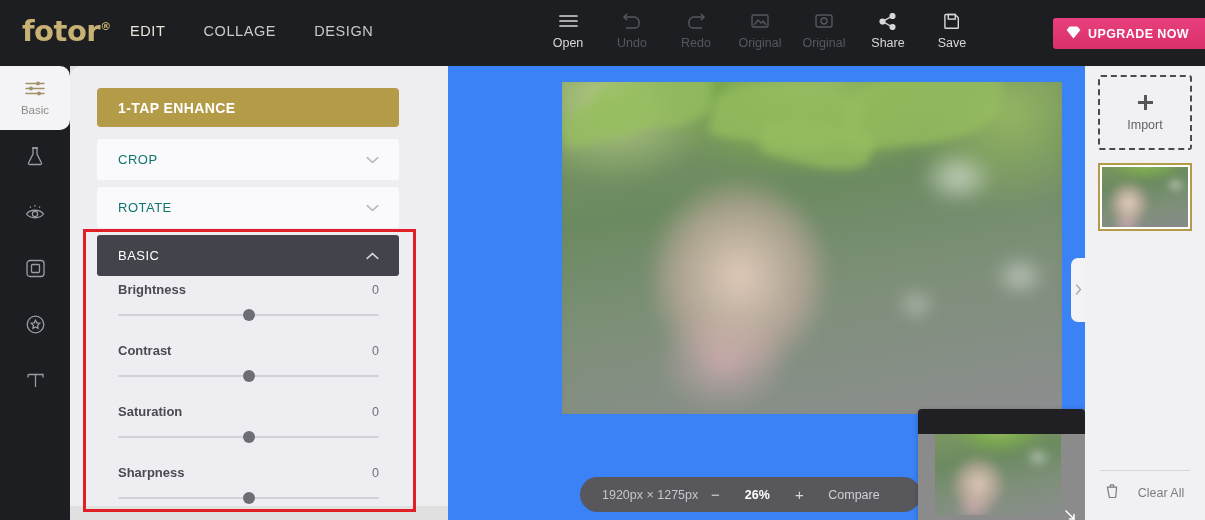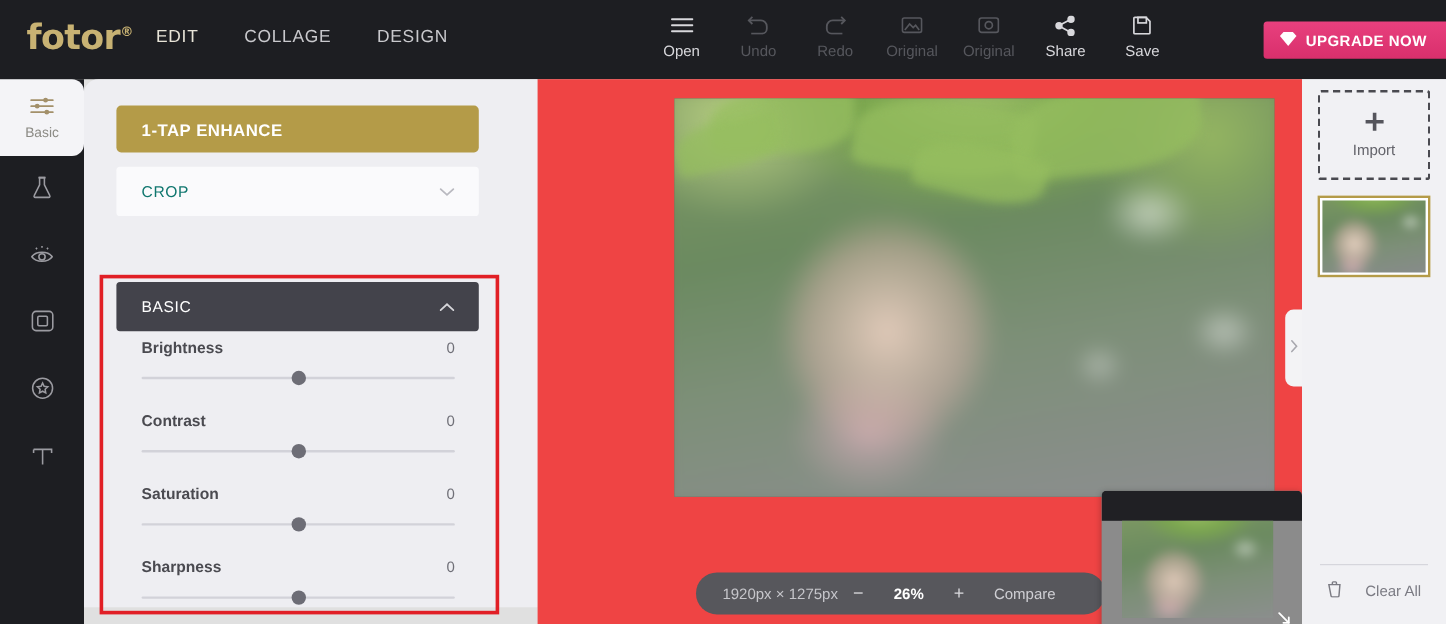--- a/index.html
+++ b/index.html
@@ -124,21 +124,21 @@
 
   
   .redbox {
     position: absolute; left: 83px; top: 229px; width: 333px; height: 283px;
     border: 3px solid #e11f26; pointer-events: none; z-index: 40;
   }
 
   
   .canvas {
     position: absolute; left: 448px; top: 66px; width: 637px; height: 454px;
-    background: #ef4444; overflow: hidden; padding-left: 31px;
+    background: #3b82f6; overflow: hidden; padding-left: 31px;
   }
   .photo {
     position: absolute; left: 114px; top: 16px; width: 500px; height: 332px;
     overflow: hidden; background: #5a6a55;
   }
   .photo .bg {
     position: absolute; inset: -10px;
     background:
       radial-gradient(ellipse 55px 40px at 78% 30%, rgba(255,255,255,0.55), rgba(255,255,255,0) 70%),
       radial-gradient(ellipse 40px 32px at 90% 58%, rgba(255,255,255,0.45), rgba(255,255,255,0) 70%),
@@ -403,20 +403,28 @@
 
     <div class="acc" id="acc-crop">
       <span>CROP</span>
       <span class="chev">
         <svg width="13" height="8" viewBox="0 0 13 8" fill="none" stroke="currentColor" stroke-width="1.5" stroke-linecap="round">
             <path d="M1.2 1.6 L6.5 6.4 L11.8 1.6"></path>
           </svg>
       </span>
     </div>
 
+    <div class="acc" id="acc-rotate">
+      <span>ROTATE</span>
+      <span class="chev">
+        <svg width="13" height="8" viewBox="0 0 13 8" fill="none" stroke="currentColor" stroke-width="1.5" stroke-linecap="round">
+            <path d="M1.2 1.6 L6.5 6.4 L11.8 1.6"></path>
+          </svg>
+      </span>
+    </div>
 
     <div class="acc open" id="acc-basic">
       <span>BASIC</span>
       <span class="chev">
         <svg width="13" height="8" viewBox="0 0 13 8" fill="none" stroke="currentColor" stroke-width="1.5" stroke-linecap="round">
             <path d="M1.2 6.4 L6.5 1.6 L11.8 6.4"></path>
           </svg>
       </span>
     </div>
 

